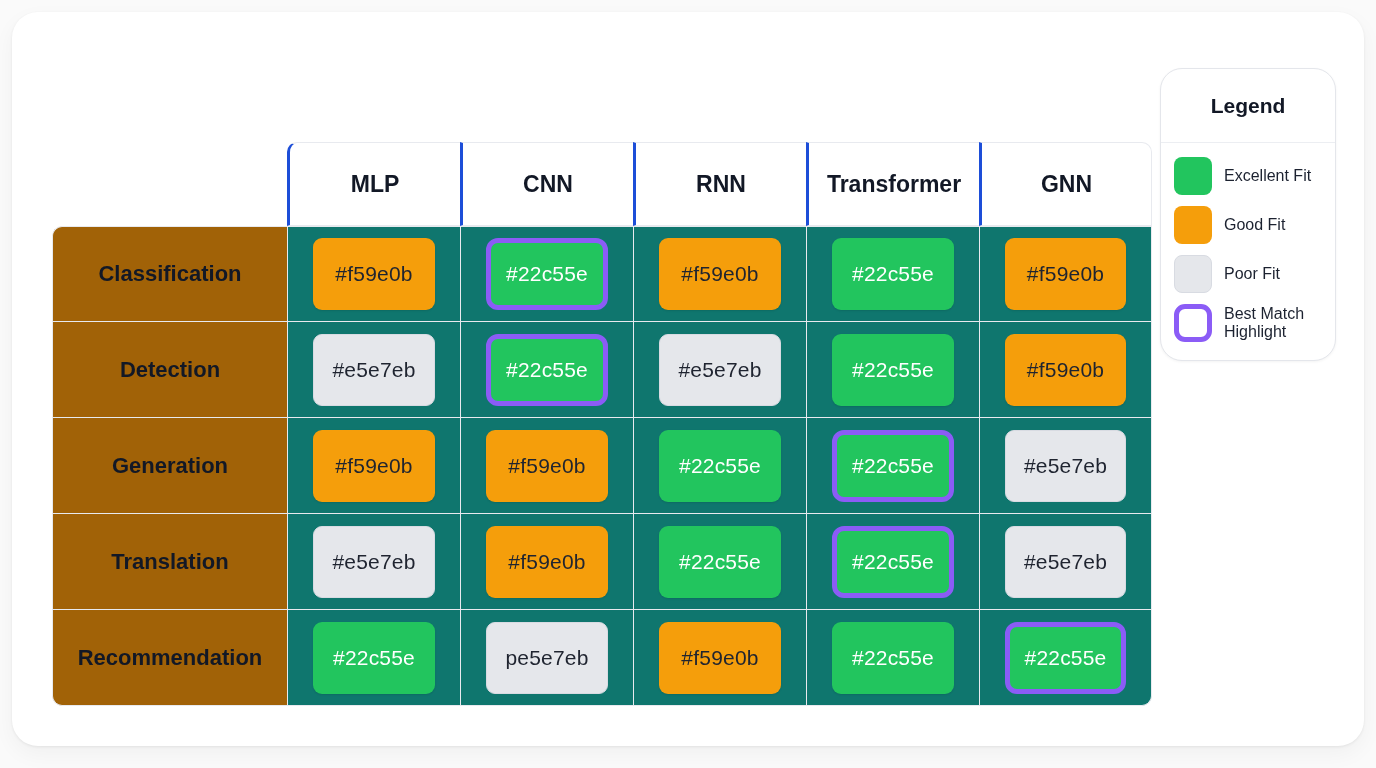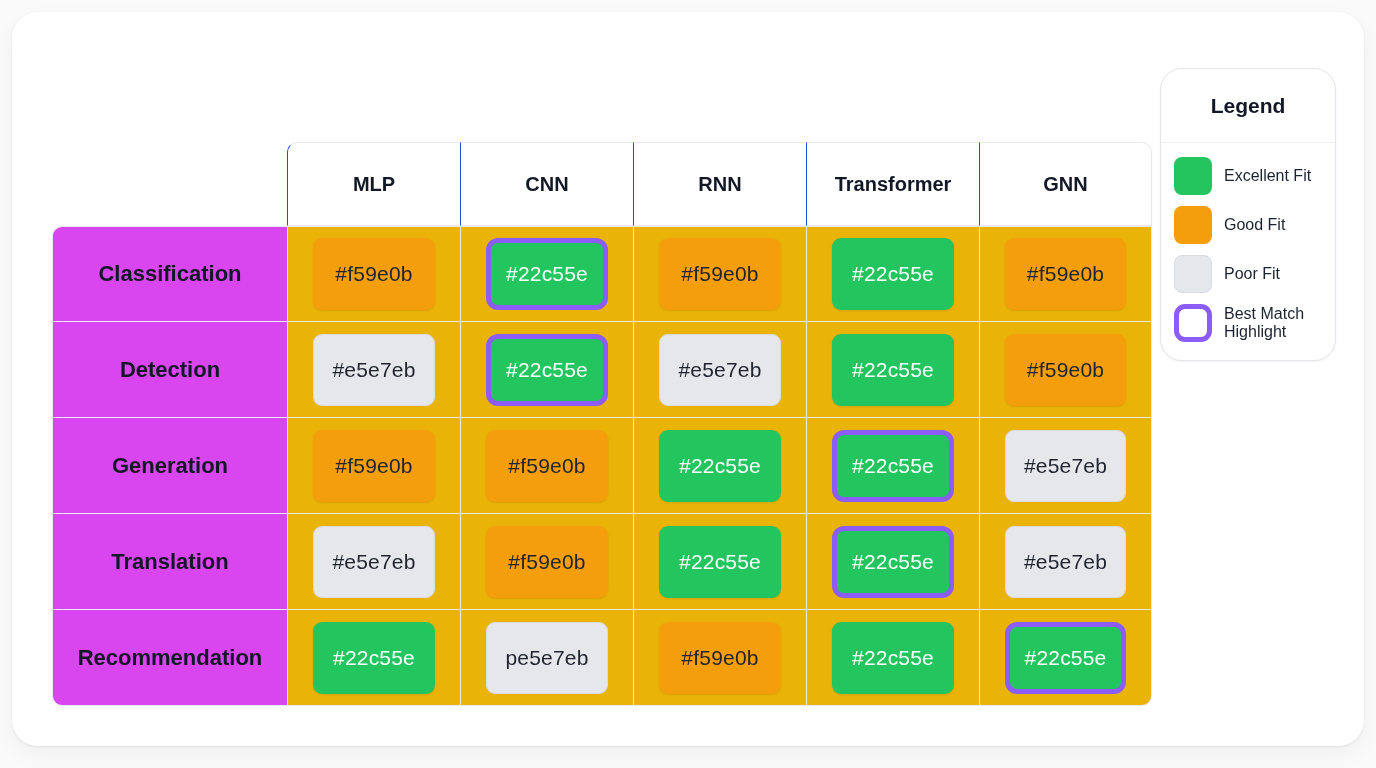--- a/index.html
+++ b/index.html
@@ -60,62 +60,62 @@
 
   
   th.corner-cell {
     height: 84px;
     background: transparent;
     border: none;
   }
 
   th.arch-header {
     height: 84px;
-    font-size: 20px;
+    font-size: 23px;
     font-weight: bold;
     color: #121826;
     background: #ffffff;
     border-top: 1px solid #e8eaef;
     border-bottom: 1px solid #e8eaef;
-    border-left: 1px solid #1d4ed8;
+    border-left: 3px solid #1d4ed8;
     vertical-align: middle;
     text-align: center;
   }
   th.arch-header:last-child {
     border-right: 1px solid #e8eaef;
     border-top-right-radius: 10px;
   }
   th.arch-header.first-arch {
     border-top-left-radius: 10px;
   }
 
   
   td.row-label {
     height: 96px;
     font-size: 22px;
     font-weight: bold;
     color: #121826;
     text-align: center;
     vertical-align: middle;
-    background: #d946ef;
+    background: #a16207;
     border-left: 1px solid #e8eaef;
     border-bottom: 1px solid #e8eaef;
     white-space: nowrap;
   }
   tbody tr:first-child td.row-label {
     border-top: 1px solid #e8eaef;
     border-top-left-radius: 10px;
   }
   tbody tr:last-child td.row-label {
     border-bottom-left-radius: 10px;
   }
 
   td.matrix-cell {
     height: 96px;
-    background: #eab308;
+    background: #0f766e;
     border-left: 1px solid #e8eaef;
     border-bottom: 1px solid #e8eaef;
     vertical-align: middle;
     padding: 0 25px;
   }
   tbody tr:first-child td.matrix-cell {
     border-top: 1px solid #e8eaef;
   }
   td.matrix-cell:last-child {
     border-right: 1px solid #e8eaef;

